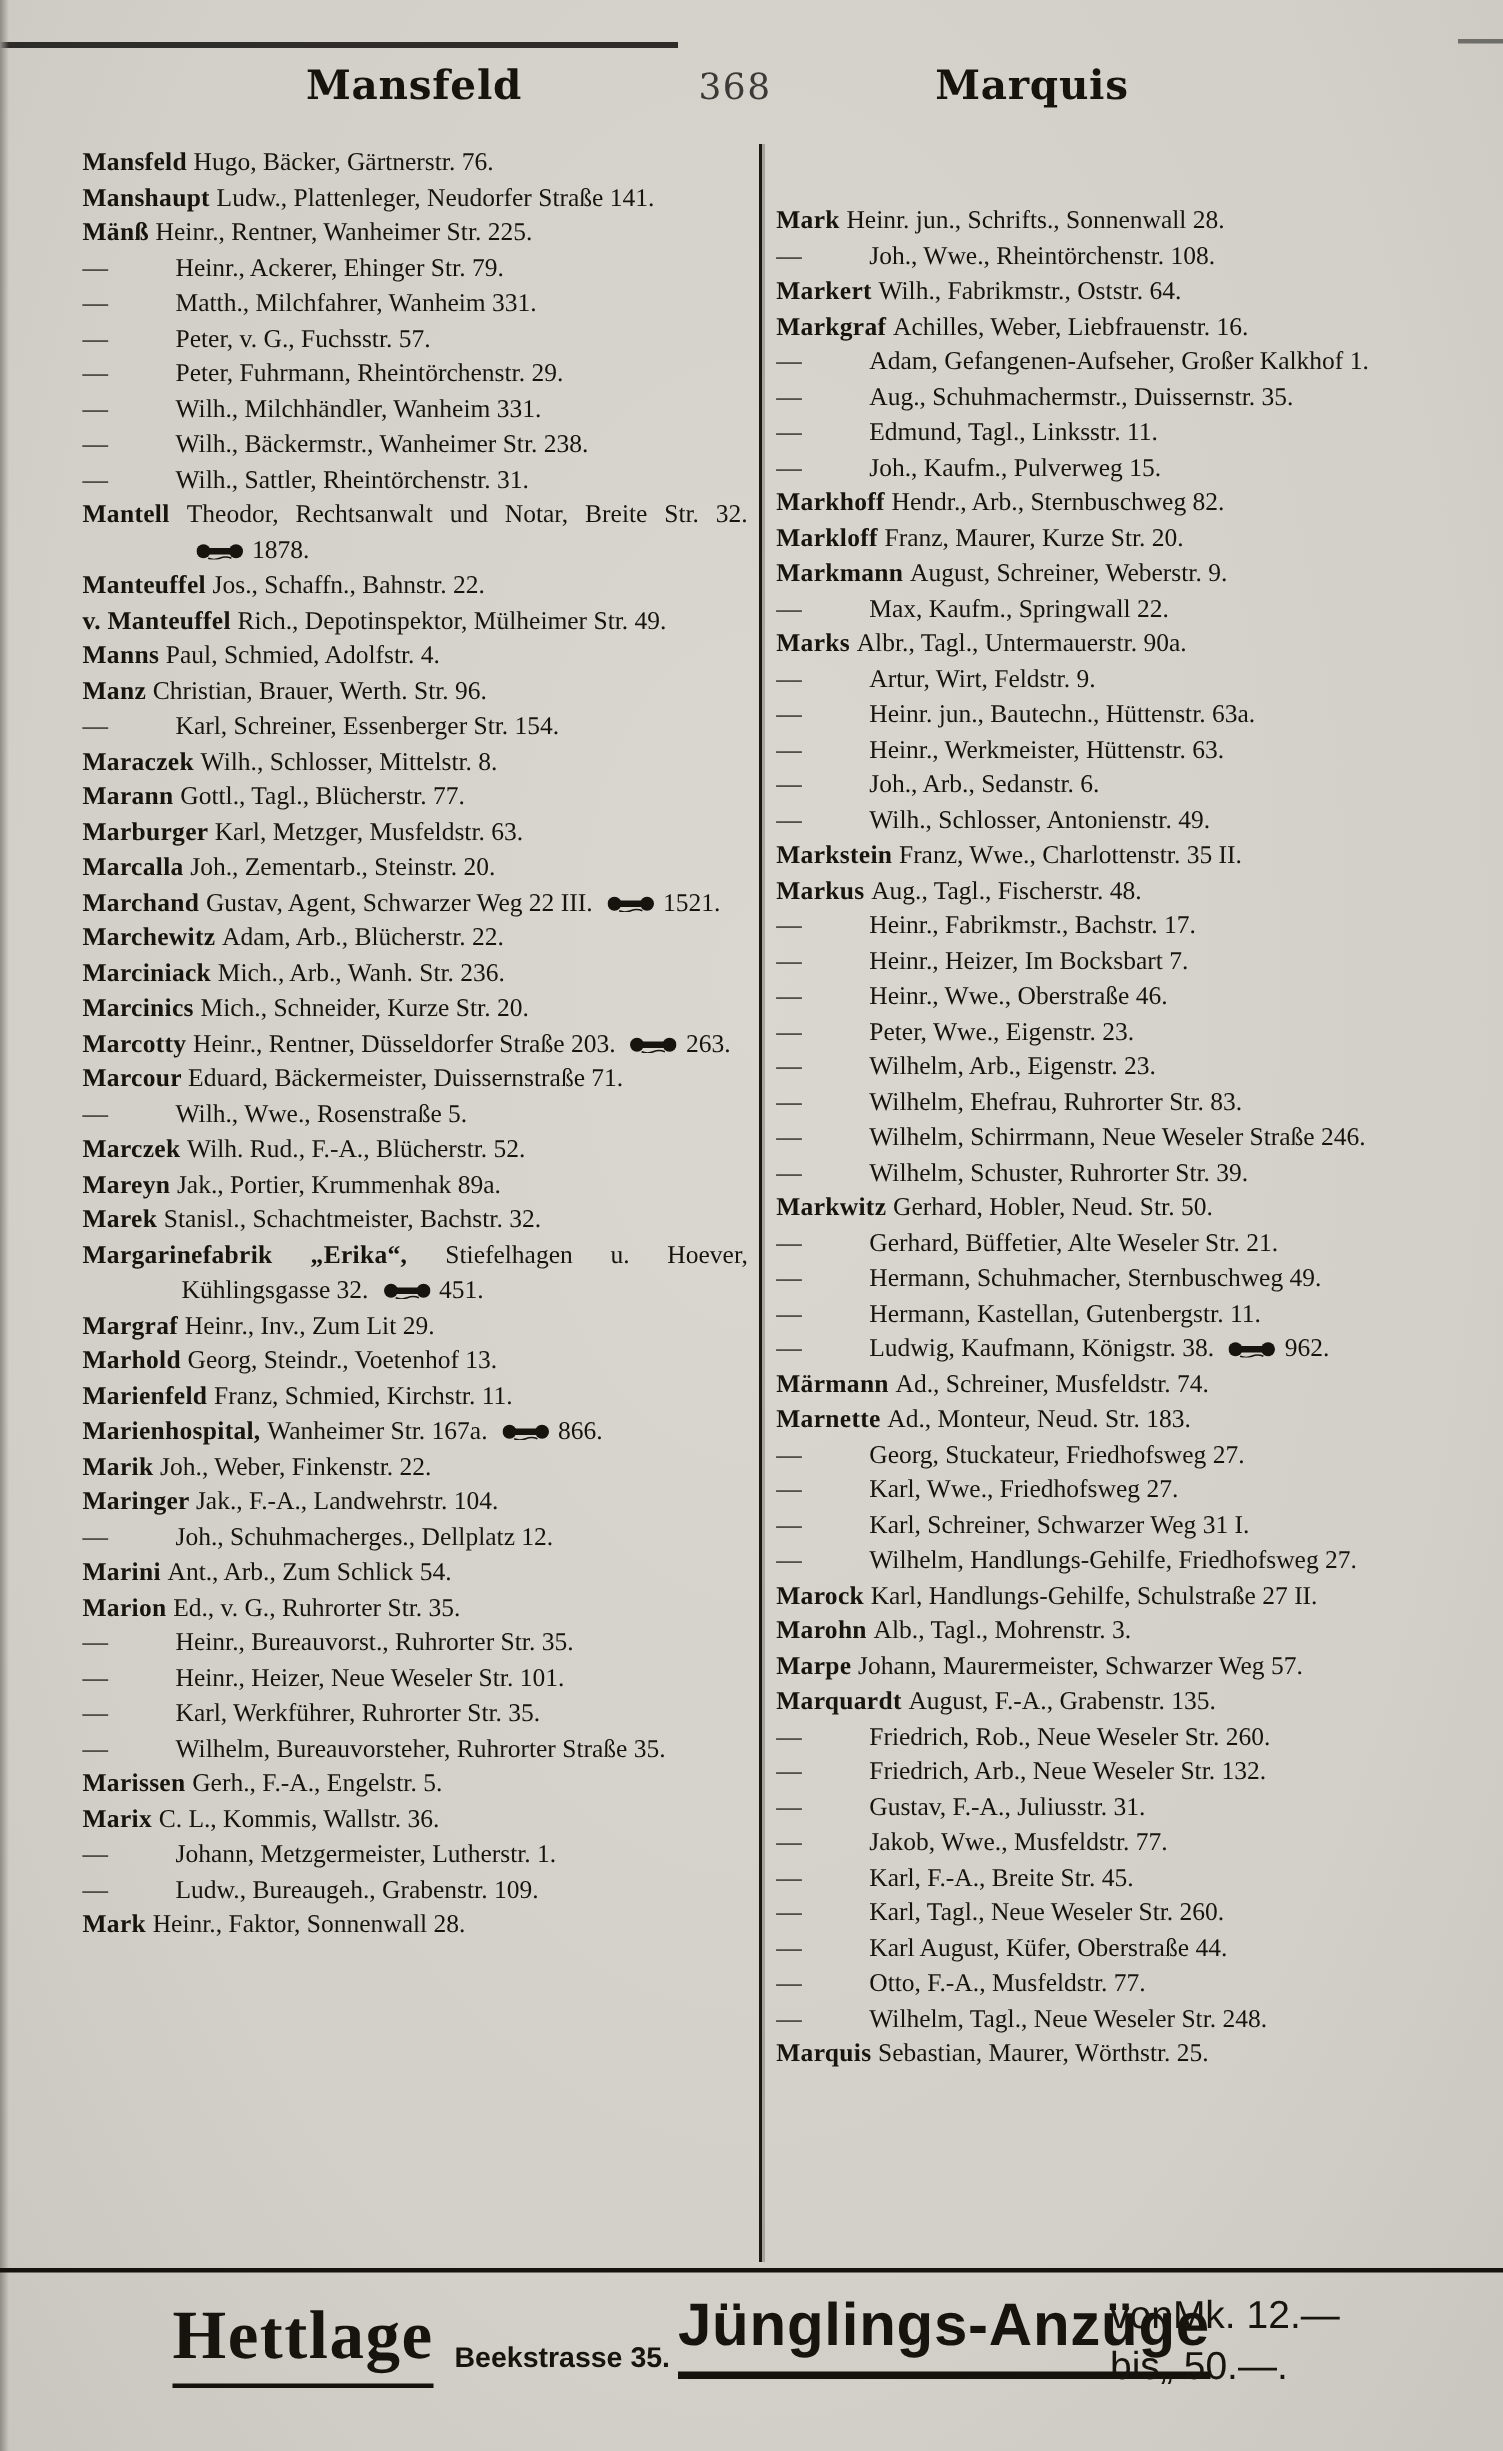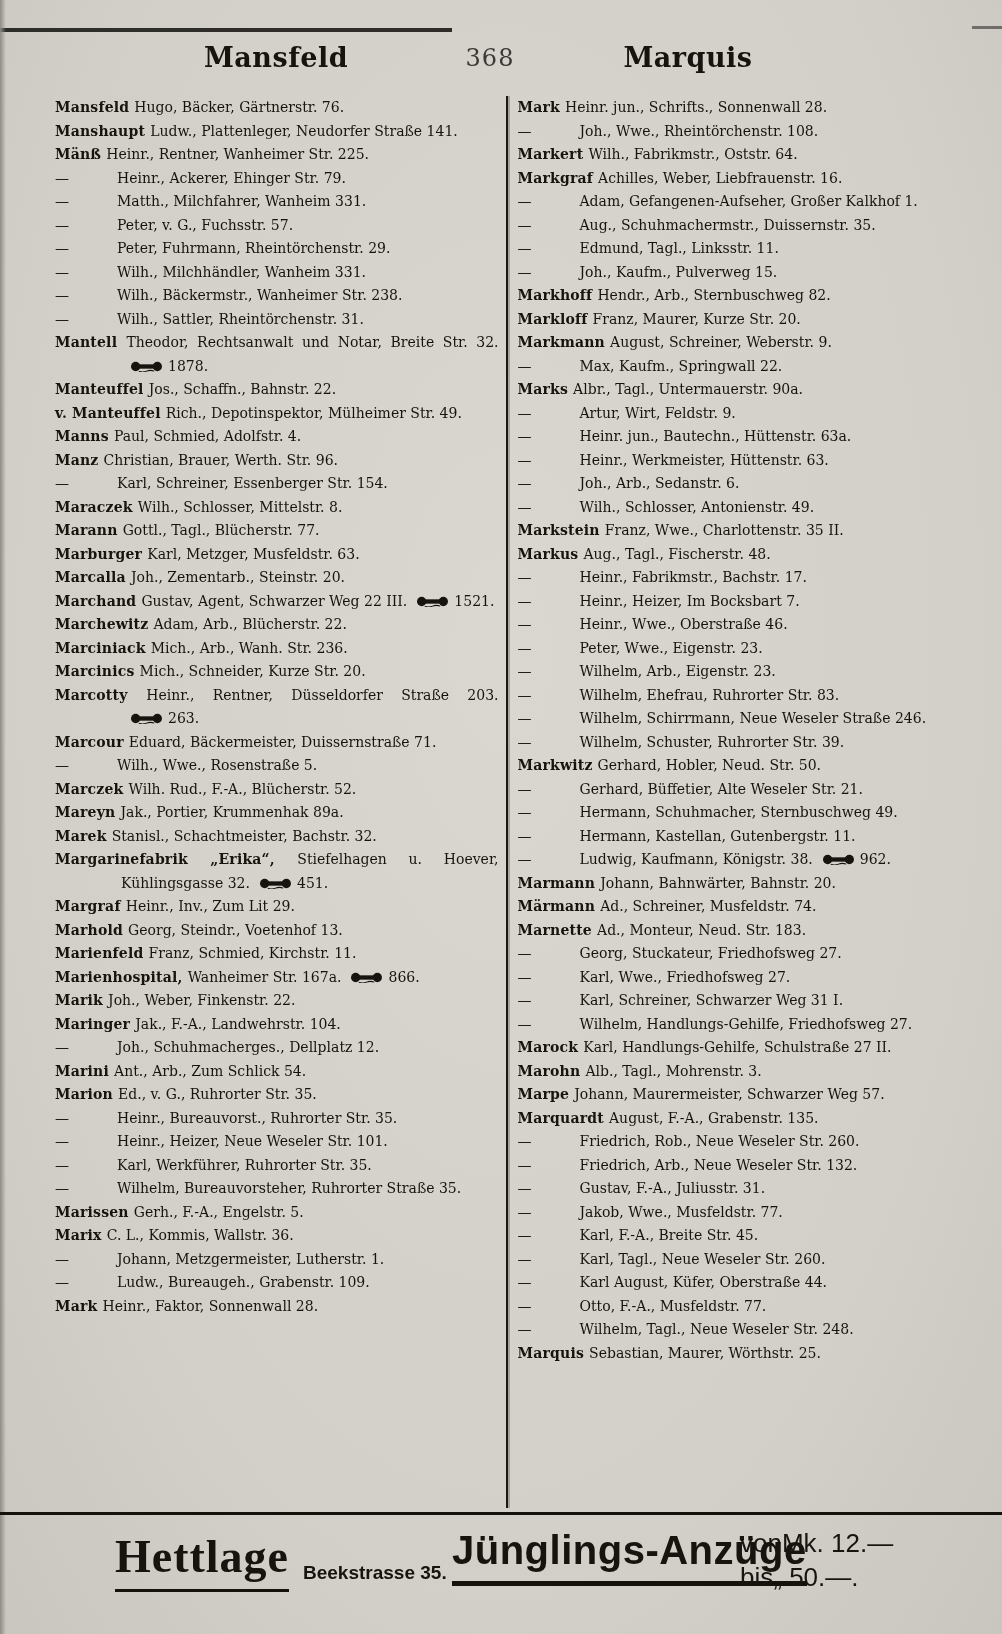--- a/index.html
+++ b/index.html
@@ -18,23 +18,23 @@
   .artifact-top2{position:absolute;right:0;top:26px;width:30px;height:3px;background:#10100e;opacity:.5;}
   .artifact-left{position:absolute;left:0;top:0;width:6px;height:100%;background:linear-gradient(to right,#8f8c86,transparent);}
 
   .header{position:relative;height:96px;}
   .header .guide{position:absolute;top:42px;transform:translateX(-50%);font-weight:bold;font-size:27px;letter-spacing:.5px;}
   .header .guide-left{left:276px;}
   .header .guide-right{left:688px;}
   .header .pageno{position:absolute;top:44px;left:490px;transform:translateX(-50%);font-size:24px;color:#3c3a36;font-weight:normal;letter-spacing:1px;text-align:right;}
 
   .columns{position:absolute;top:96px;left:55px;right:38px;bottom:0;display:flex;}
-  .col{width:447px;font-size:14px;line-height:23.5px;text-align:justify;}
+  .col{width:447px;font-size:17px;line-height:23.5px;text-align:justify;font-family:Liberation Serif, serif;}
   .col-left{padding-right:7px;}
-  .col-right{padding-left:10px;width:450px;}
+  .col-right{padding-left:10px;width:450px;margin-top:39px;}
   .divider{width:2px;background:#1b1813;box-shadow:2px 0 0 rgba(27,24,19,.25);height:1412px;}
 
   .entry{padding-left:66px;text-indent:-66px;margin:0;}
   .ename{font-weight:bold;letter-spacing:.2px;}
   .lead-dash{display:inline-block;width:62px;text-indent:0;}
   .phone{white-space:nowrap;}
   .phone svg{vertical-align:-1px;margin:0 6px 0 10px;}
 
   .footer-rule{position:absolute;left:0;top:1512px;width:1002px;height:3px;background:#15120d;}
   .footer{position:absolute;left:0;top:1520px;width:990px;height:114px;}
@@ -343,23 +343,20 @@
   </div>
         <div class="entry">
     <span class="lead-dash">—</span><span class="etext">Ludwig, Kaufmann, Königstr. 38.</span><span class="phone"><svg viewBox="0 0 40 14" width="31" height="11">
               <g fill="#17130e">
                 <circle cx="6" cy="7" r="6"></circle>
                 <circle cx="34" cy="7" r="6"></circle>
                 <rect x="6" y="4.2" width="28" height="5.6"></rect>
                 <path d="M10 13 q5 2 10 0 q5 -2 10 0" stroke="#17130e" stroke-width="1.3" fill="none"></path>
               </g>
             </svg><span class="pnum">962.</span></span>
-  </div>
-        <div class="entry">
-    <span class="ename">Marmann </span><span class="etext">Johann, Bahnwärter, Bahnstr. 20.</span>
   </div>
         <div class="entry">
     <span class="ename">Märmann </span><span class="etext">Ad., Schreiner, Musfeldstr. 74.</span>
   </div>
         <div class="entry">
     <span class="ename">Marnette </span><span class="etext">Ad., Monteur, Neud. Str. 183.</span>
   </div>
         <div class="entry">
     <span class="lead-dash">—</span><span class="etext">Georg, Stuckateur, Friedhofsweg 27.</span>
   </div>

